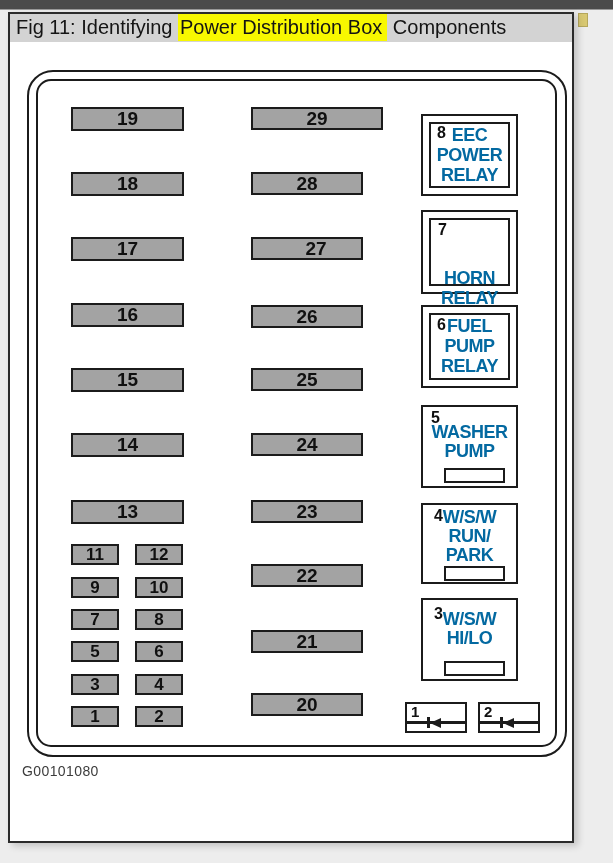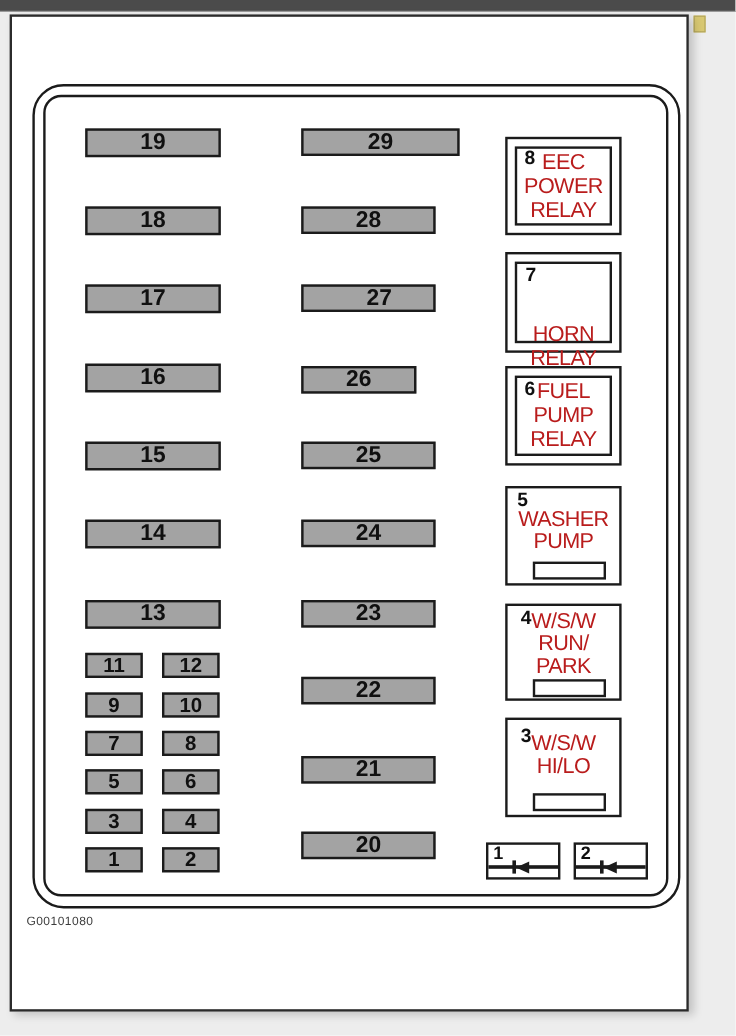--- a/index.html
+++ b/index.html
@@ -58,74 +58,77 @@
   }
   .relay .inner{
     position:absolute;left:6px;top:6px;right:6px;bottom:6px;
     border:2.5px solid var(--line);
   }
   .relay .content{position:absolute;left:2px;top:0;right:2px;bottom:0;}
   .relay .num{
     position:absolute;font-weight:bold;font-size:16px;color:#101010;
   }
   .relay .lines{
-    text-align:center;font-weight:normal;font-size:18px;
-    letter-spacing:-0.5px;color:#b91c1c;
+    text-align:center;font-weight:bold;font-size:18px;
+    letter-spacing:-0.5px;color:#0369a1;
   }
   .relay .lines div{line-height:20px;}
   .relay.slotted .lines div{line-height:19px;}
   .relay .slot{
     position:absolute;left:21px;top:61px;width:61px;height:15px;
     border:2.5px solid var(--line);background:#fff;
   }
   .diode{
     position:absolute;border:2.5px solid var(--line);background:#fff;
   }
   .diode .num{position:absolute;left:4px;top:-1px;font-weight:bold;font-size:15px;color:#101010;}
   .diode .wire{position:absolute;left:0;right:0;top:17px;height:2.5px;background:var(--line);}
   .diode .bar{position:absolute;left:20px;top:13px;width:2.5px;height:11px;background:var(--line);}
   .diode .tri{
     position:absolute;left:23px;top:13.5px;width:0;height:0;
     border-top:5px solid transparent;border-bottom:5px solid transparent;
     border-right:11px solid var(--line);
   }
   .gcode{
     position:absolute;left:12px;top:749px;
-    font-size:10px;color:#3c3c3c;letter-spacing:0.4px;
+    font-size:14px;color:#3c3c3c;letter-spacing:0.4px;
   }
   .courtesy{
     position:absolute;left:0;right:0;top:795px;text-align:center;
     font-size:15px;color:#414141;
   }
 </style>
 </head>
 <body>
 
 <div class="topbar"></div>
 
 <div class="scroll-tick"></div>
 
 <div class="page">
 
+  <div class="titlebar">
+    <span>Fig 11: Identifying </span><span class="hl">Power Distribution Box</span><span> Components</span>
+  </div>
 
   <div class="outer-rect"></div>
   <div class="inner-rect"></div>
 
   <div id="stage">
       <div class="fuse large" style="left: 61px; top: 93px; width: 113px; height: 24px;">19</div>
       <div class="fuse large" style="left: 61px; top: 158px; width: 113px; height: 24px;">18</div>
       <div class="fuse large" style="left: 61px; top: 223px; width: 113px; height: 24px;">17</div>
       <div class="fuse large" style="left: 61px; top: 289px; width: 113px; height: 24px;">16</div>
       <div class="fuse large" style="left: 61px; top: 354px; width: 113px; height: 24px;">15</div>
       <div class="fuse large" style="left: 61px; top: 419px; width: 113px; height: 24px;">14</div>
       <div class="fuse large" style="left: 61px; top: 486px; width: 113px; height: 24px;">13</div>
       <div class="fuse large" style="left: 241px; top: 93px; width: 132px; height: 23px;">29</div>
       <div class="fuse large" style="left: 241px; top: 158px; width: 112px; height: 23px;">28</div>
       <div class="fuse large" style="left: 241px; top: 223px; width: 112px; height: 23px; padding-left: 18px;">27</div>
-      <div class="fuse large" style="left: 241px; top: 291px; width: 96px; height: 23px;">26</div>
+      <div class="fuse large" style="left: 241px; top: 291px; width: 112px; height: 23px;">26</div>
       <div class="fuse large" style="left: 241px; top: 354px; width: 112px; height: 23px;">25</div>
       <div class="fuse large" style="left: 241px; top: 419px; width: 112px; height: 23px;">24</div>
       <div class="fuse large" style="left: 241px; top: 486px; width: 112px; height: 23px;">23</div>
       <div class="fuse large" style="left: 241px; top: 550px; width: 112px; height: 23px;">22</div>
       <div class="fuse large" style="left: 241px; top: 616px; width: 112px; height: 23px;">21</div>
       <div class="fuse large" style="left: 241px; top: 679px; width: 112px; height: 23px;">20</div>
       <div class="fuse small" style="left: 61px; top: 530px; width: 48px; height: 21px;">11</div>
       <div class="fuse small" style="left: 125px; top: 530px; width: 48px; height: 21px;">12</div>
       <div class="fuse small" style="left: 61px; top: 563px; width: 48px; height: 21px;">9</div>
       <div class="fuse small" style="left: 125px; top: 563px; width: 48px; height: 21px;">10</div>

